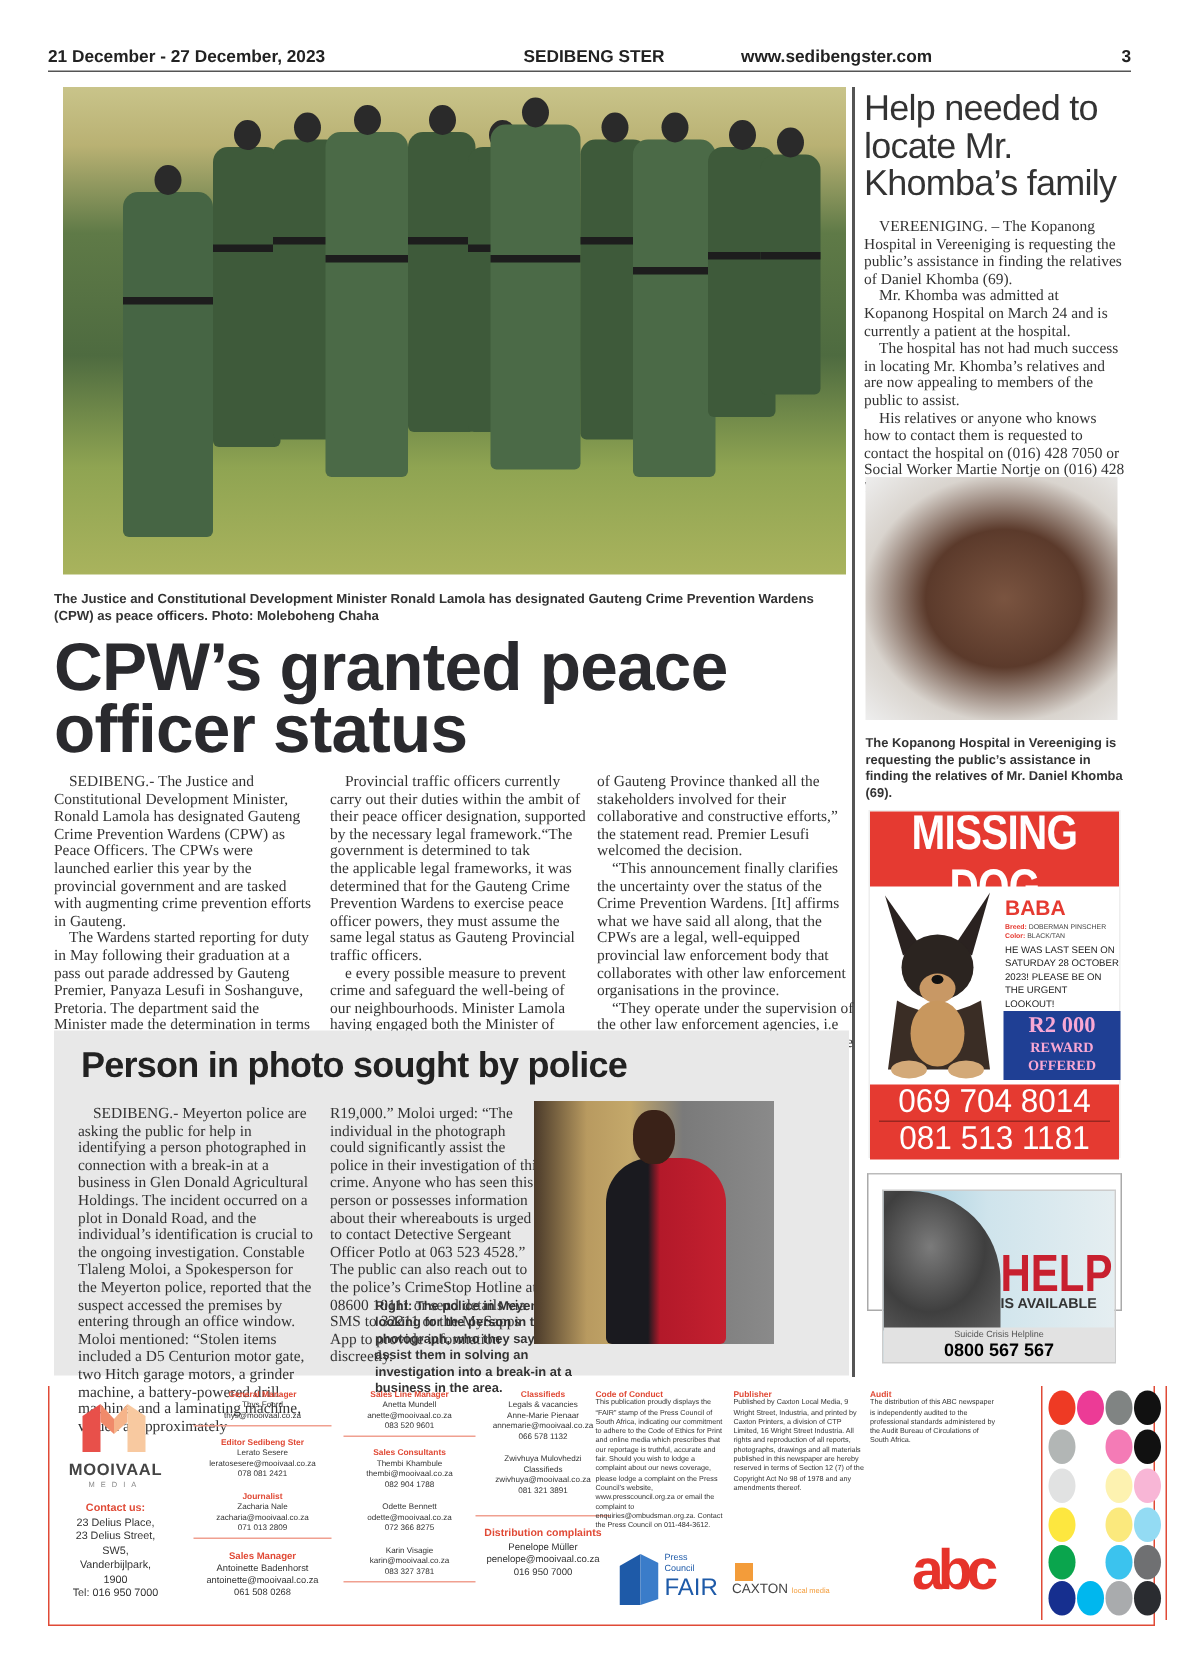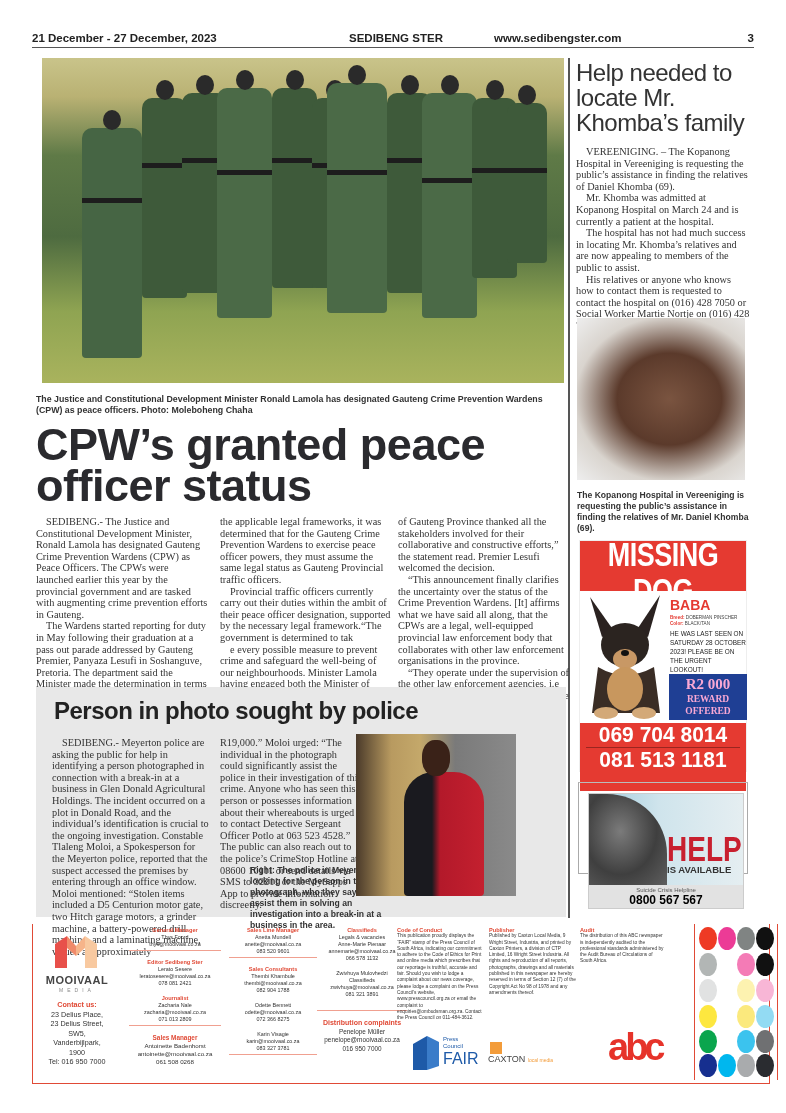--- a/index.html
+++ b/index.html
@@ -34,21 +34,21 @@
   .dog-top .t1 { font-size: 27px; font-weight: bold; line-height: 30px; letter-spacing: -0.5px; transform: scaleY(1.2); display: block; margin-top: 2px; }
   .dog-top .t2 { font-size: 9.5px; font-weight: bold; line-height: 12px; letter-spacing: 0.5px; display: block; margin-top: 2px; }
   .dog-img { position: absolute; left: 4px; top: 52px; width: 82px; height: 128px; }
   .dog-name { position: absolute; left: 90px; top: 56px; color: #e53a31; font-family: "Liberation Sans", sans-serif; font-weight: bold; font-size: 14px; }
   .dog-meta { position: absolute; left: 90px; top: 74px; font-family: "Liberation Sans", sans-serif; font-size: 4.6px; color: #444; line-height: 6px; }
   .dog-meta b { color: #e53a31; }
   .dog-desc { position: absolute; left: 90px; top: 88px; width: 76px; font-family: "Liberation Sans", sans-serif; font-size: 6.4px; line-height: 9px; color: #222; }
   .dog-reward { position: absolute; left: 89px; top: 133px; width: 78px; height: 46px; background: #1f3f94; color: #f9a8d4; text-align: center; font-family: "Liberation Serif", serif; font-weight: bold; }
   .dog-reward .r1 { font-size: 15px; display: block; line-height: 17px; margin-top: 2px; }
   .dog-reward .r2 { font-size: 9.5px; display: block; line-height: 12px; }
-  .dog-phones { position: absolute; left: 0; top: 182px; width: 100%; height: 68px; background: #e53a31; color: #fff; text-align: center; font-family: "Liberation Sans", sans-serif; font-weight: bold; font-size: 21px; line-height: 24px; }
+  .dog-phones { position: absolute; left: 0; top: 182px; width: 100%; height: 50px; background: #e53a31; color: #fff; text-align: center; font-family: "Liberation Sans", sans-serif; font-weight: normal; font-size: 21px; line-height: 24px; }
   .dog-phones span { display: block; transform: scaleY(1.05); }
   .dog-phones .sep { height: 1px; background: #9a2620; margin: 0 6px; }
 
   
   .help-ad { left: 578px; top: 782px; width: 170px; height: 92px; border: 1px solid #aaa; border-top: 1px solid #bbb; }
   .help-inner { position: absolute; left: 9px; top: 10px; width: 156px; height: 116px; border: 1px solid #ccc; background: linear-gradient(90deg, #9bc9dc 0%, #cfe4ec 45%, #e5eef1 100%); overflow: hidden; }
   .help-woman { position: absolute; left: 0; top: 0; width: 78px; height: 93px; background: radial-gradient(ellipse at 40% 40%, #7b7b7b 0%, #3f3f3f 55%, #606060 100%); border-radius: 0 60px 0 0; }
   .help-word { position: absolute; left: 78px; top: 38px; font-family: "Liberation Sans", sans-serif; font-weight: bold; font-size: 28px; color: #c8202f; line-height: 28px; transform: scaleY(1.25); transform-origin: top left; }
   .help-sub { position: absolute; left: 78px; top: 70px; font-family: "Liberation Sans", sans-serif; font-weight: bold; font-size: 9.5px; color: #333; }
   .help-foot { position: absolute; left: 0; bottom: 0; width: 100%; height: 23px; background: #e2e2e2; text-align: center; font-family: "Liberation Sans", sans-serif; }
@@ -194,22 +194,22 @@
 <div class="abs caption-bold photo-caption" style="font-size:8.8px;">The Justice and Constitutional Development Minister Ronald Lamola has designated Gauteng Crime Prevention Wardens (CPW) as peace officers. Photo: Moleboheng Chaha</div>
 <h1 class="abs headline-big">
   <span>CPW’s granted peace</span><br>
   <span>officer status</span>
 </h1>
 <div class="abs body-text cpw-col" style="left:36px;">
   <p>SEDIBENG.- The Justice and Constitutional Development Minister, Ronald Lamola has designated Gauteng Crime Prevention Wardens (CPW) as Peace Officers. The CPWs were launched earlier this year by the provincial government and are tasked with augmenting crime prevention efforts in Gauteng.</p>
   <p>The Wardens started reporting for duty in May following their graduation at a pass out parade addressed by Gauteng Premier, Panyaza Lesufi in Soshanguve, Pretoria. The department said the Minister made the determination in terms of section 334 of the Criminal Procedure Act, 1977. “After conducting a thorough analysis of</p>
 </div>
 <div class="abs body-text cpw-col" style="left:220px;">
+  <p>Provincial traffic officers currently carry out their duties within the ambit of their peace officer designation, supported by the necessary legal framework.“The government is determined to tak</p>
   <p style="text-indent:0">the applicable legal frameworks, it was determined that for the Gauteng Crime Prevention Wardens to exercise peace officer powers, they must assume the same legal status as Gauteng Provincial traffic officers.</p>
-  <p>Provincial traffic officers currently carry out their duties within the ambit of their peace officer designation, supported by the necessary legal framework.“The government is determined to tak</p>
   <p>e every possible measure to prevent crime and safeguard the well-being of our neighbourhoods. Minister Lamola having engaged both the Minister of Police [General Bheki Cele] and the Premier</p>
 </div>
 <div class="abs body-text cpw-col" style="left:398px;">
   <p style="text-indent:0">of Gauteng Province thanked all the stakeholders involved for their collaborative and constructive efforts,” the statement read. Premier Lesufi welcomed the decision.</p>
   <p>“This announcement finally clarifies the uncertainty over the status of the Crime Prevention Wardens. [It] affirms what we have said all along, that the CPWs are a legal, well-equipped provincial law enforcement body that collaborates with other law enforcement organisations in the province.</p>
   <p>“They operate under the supervision of the other law enforcement agencies, i.e Gauteng Traffic and local authorities,” he said. – SAnews.gov.za</p>
 </div>
 
 <div class="abs person-box">
   <h2 class="person-head">Person in photo sought by police</h2>

